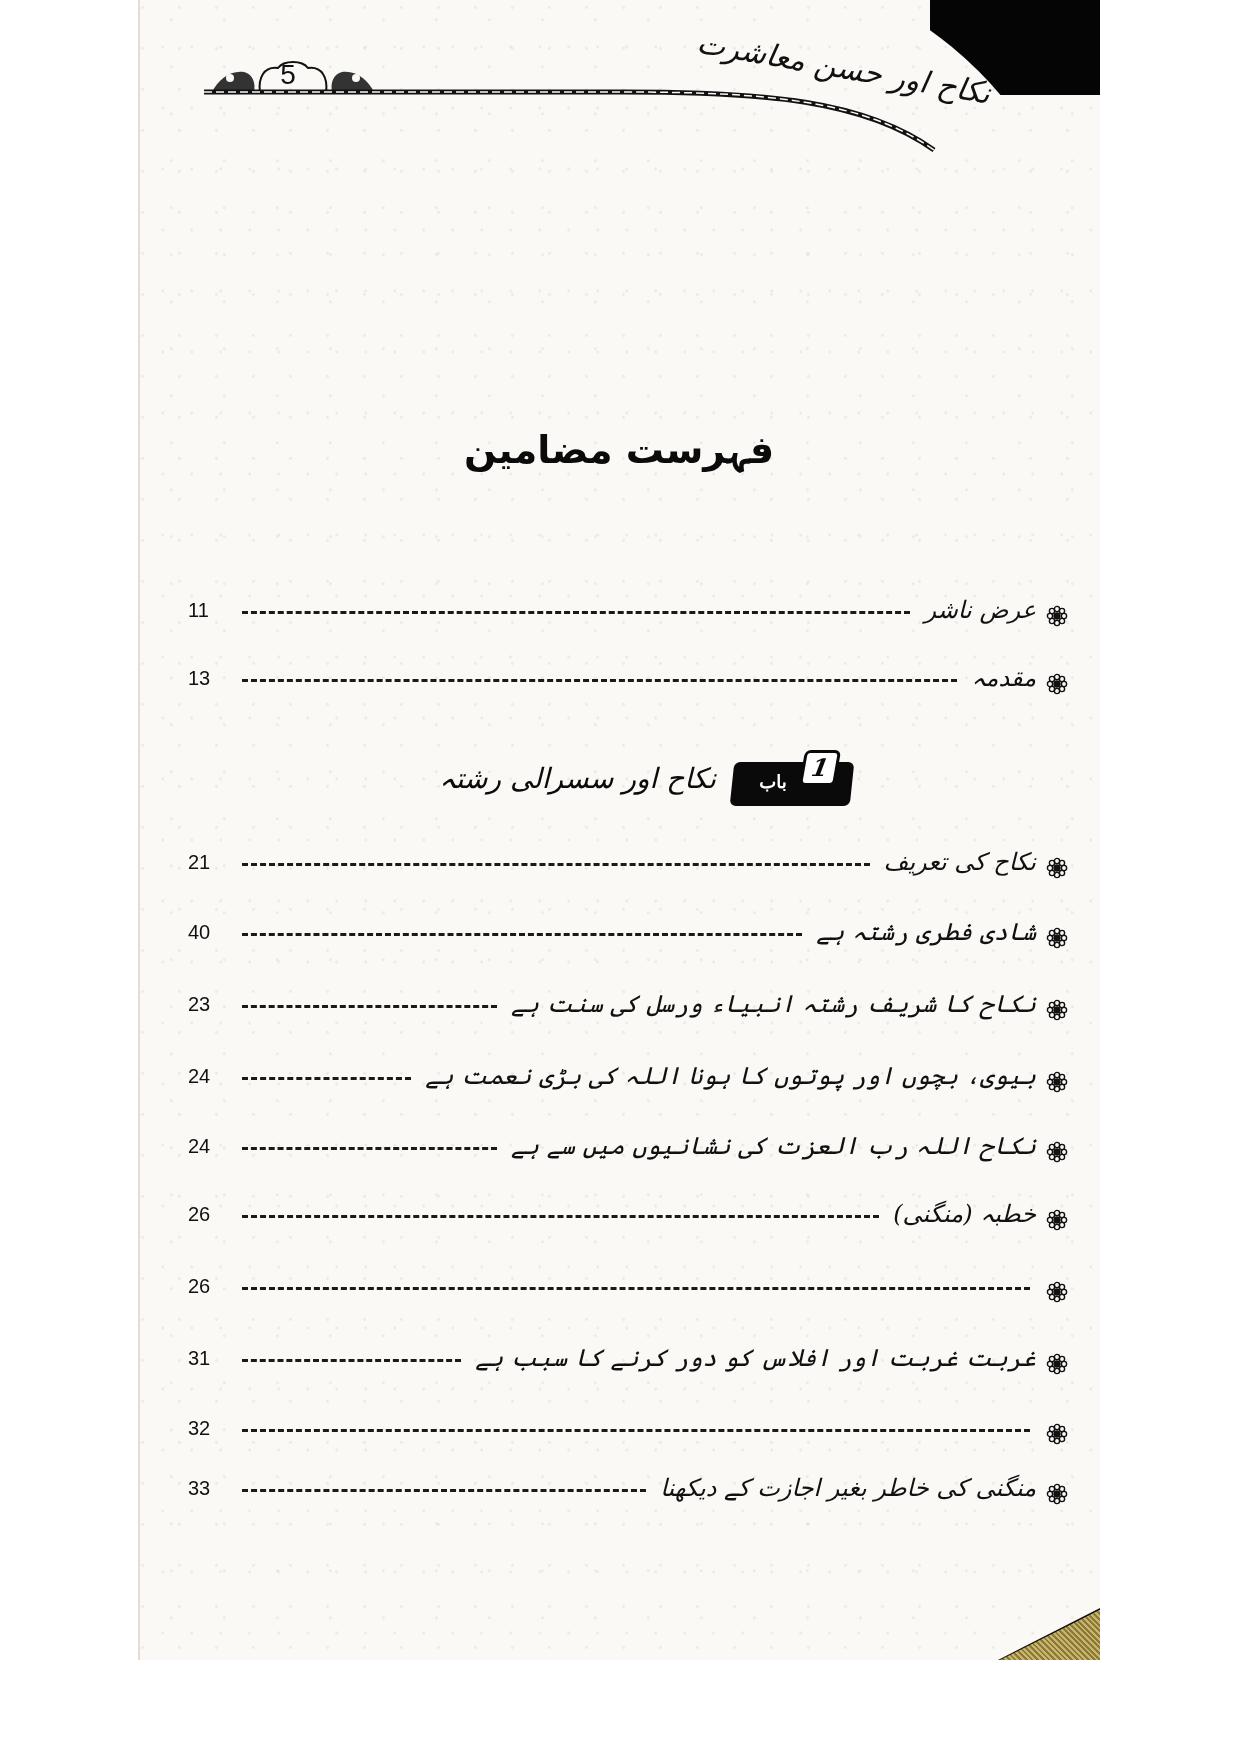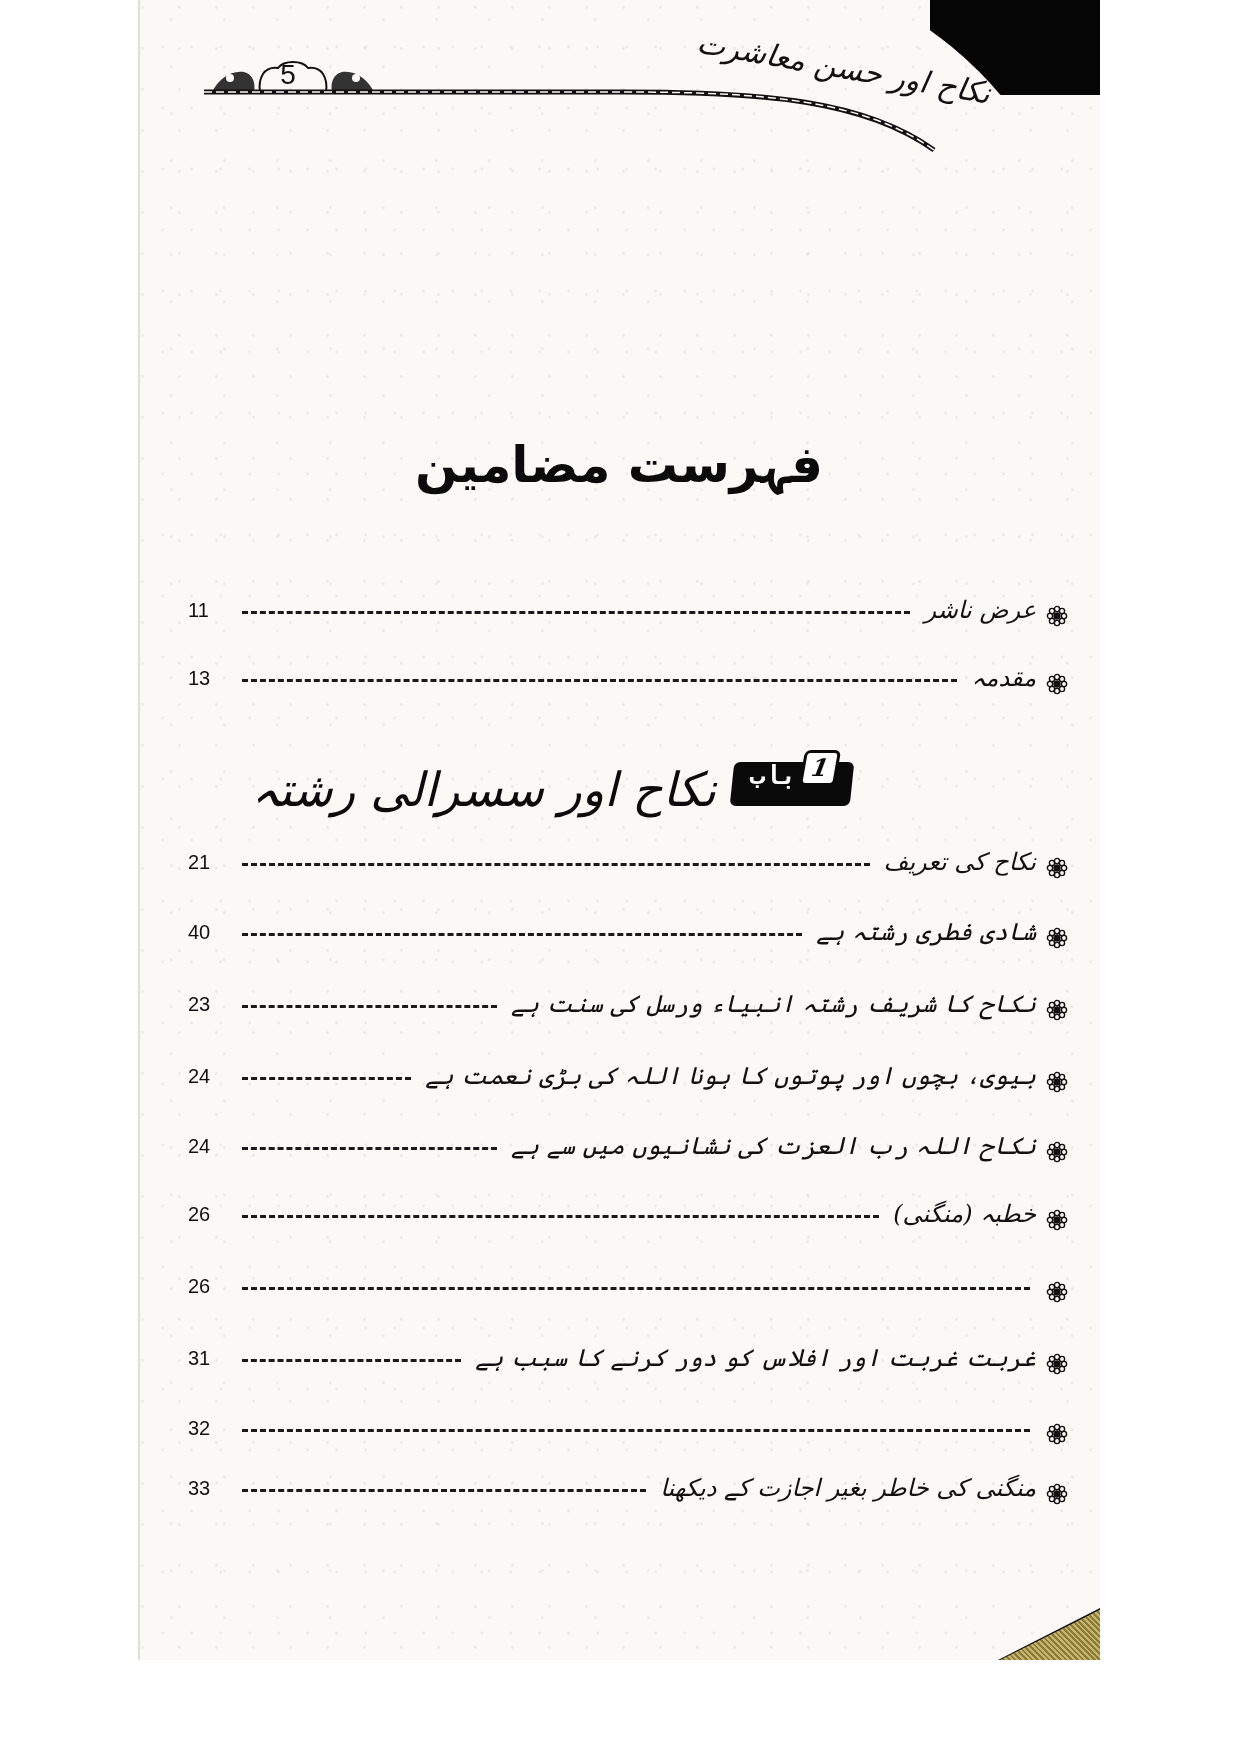--- a/index.html
+++ b/index.html
@@ -47,22 +47,22 @@
     .header-rule { position: absolute; left: 66px; top: 88px; }
     .header-title {
       position: absolute; right: 110px; top: 76px; font-size: 30px; color: #111;
       font-family: "DejaVu Serif", serif; direction: rtl; transform: rotate(10deg);
       transform-origin: right center; font-style: italic;
     }
 
     
     .toc-title {
       position: absolute; left: 0; width: 100%; top: 428px; text-align: center;
-      font-size: 50px; font-weight: bold; color: #0b0b0b; direction: rtl;
-      font-family: "DejaVu Sans", sans-serif; letter-spacing: 1px; margin-top: 8px;
+      font-size: 38px; font-weight: bold; color: #0b0b0b; direction: rtl;
+      font-family: "DejaVu Sans", sans-serif; letter-spacing: 1px;
     }
 
     
     .entry {
       position: absolute; left: 50px; width: 880px; height: 48px;
       display: flex; flex-direction: row-reverse; align-items: center;
     }
     .bullet {
       width: 22px; height: 22px; margin-left: 10px; flex: 0 0 auto; position: relative; top: 6px;
     }
@@ -79,31 +79,31 @@
       text-align: left; flex: 0 0 auto;
     }
 
     
     .chapter-heading { position: absolute; left: 0; width: 100%; top: 740px; height: 90px; }
     .chapter-badge {
       position: absolute; left: 594px; top: 22px; width: 120px; height: 44px; background: #0a0a0a;
       border-radius: 6px; transform: skewX(-6deg);
     }
     .chapter-badge-label {
-      position: absolute; left: 600px; top: 20px; width: 70px; text-align: center;
-      color: #fff; font-size: 26px; direction: rtl; font-family: Liberation Mono, monospace; font-weight: bold;
+      position: absolute; left: 600px; top: 31px; width: 70px; text-align: center;
+      color: #fff; font-size: 18px; direction: rtl; font-family: Liberation Sans, sans-serif; font-weight: bold;
     }
     .chapter-number {
       position: absolute; left: 664px; top: 10px; width: 30px; height: 30px; background: #fff;
       border: 3px solid #0a0a0a; border-radius: 6px; text-align: center; font-size: 24px; line-height: 30px;
       font-style: italic; font-weight: bold; color: #0a0a0a; font-family: "DejaVu Serif", serif;
       transform: skewX(-10deg);
     }
     .chapter-title {
-      position: absolute; right: 384px; top: 22px; direction: rtl; font-size: 47px; color: #0b0b0b;
+      position: absolute; right: 384px; top: 22px; direction: rtl; font-size: 28px; color: #0b0b0b;
       font-family: "DejaVu Serif", serif; font-style: italic; white-space: nowrap;
     }
   </style>
 </head>
 <body>
 
 <div class="scan">
   <div class="left-edge"></div>
 
   <div class="corner-wrap">

